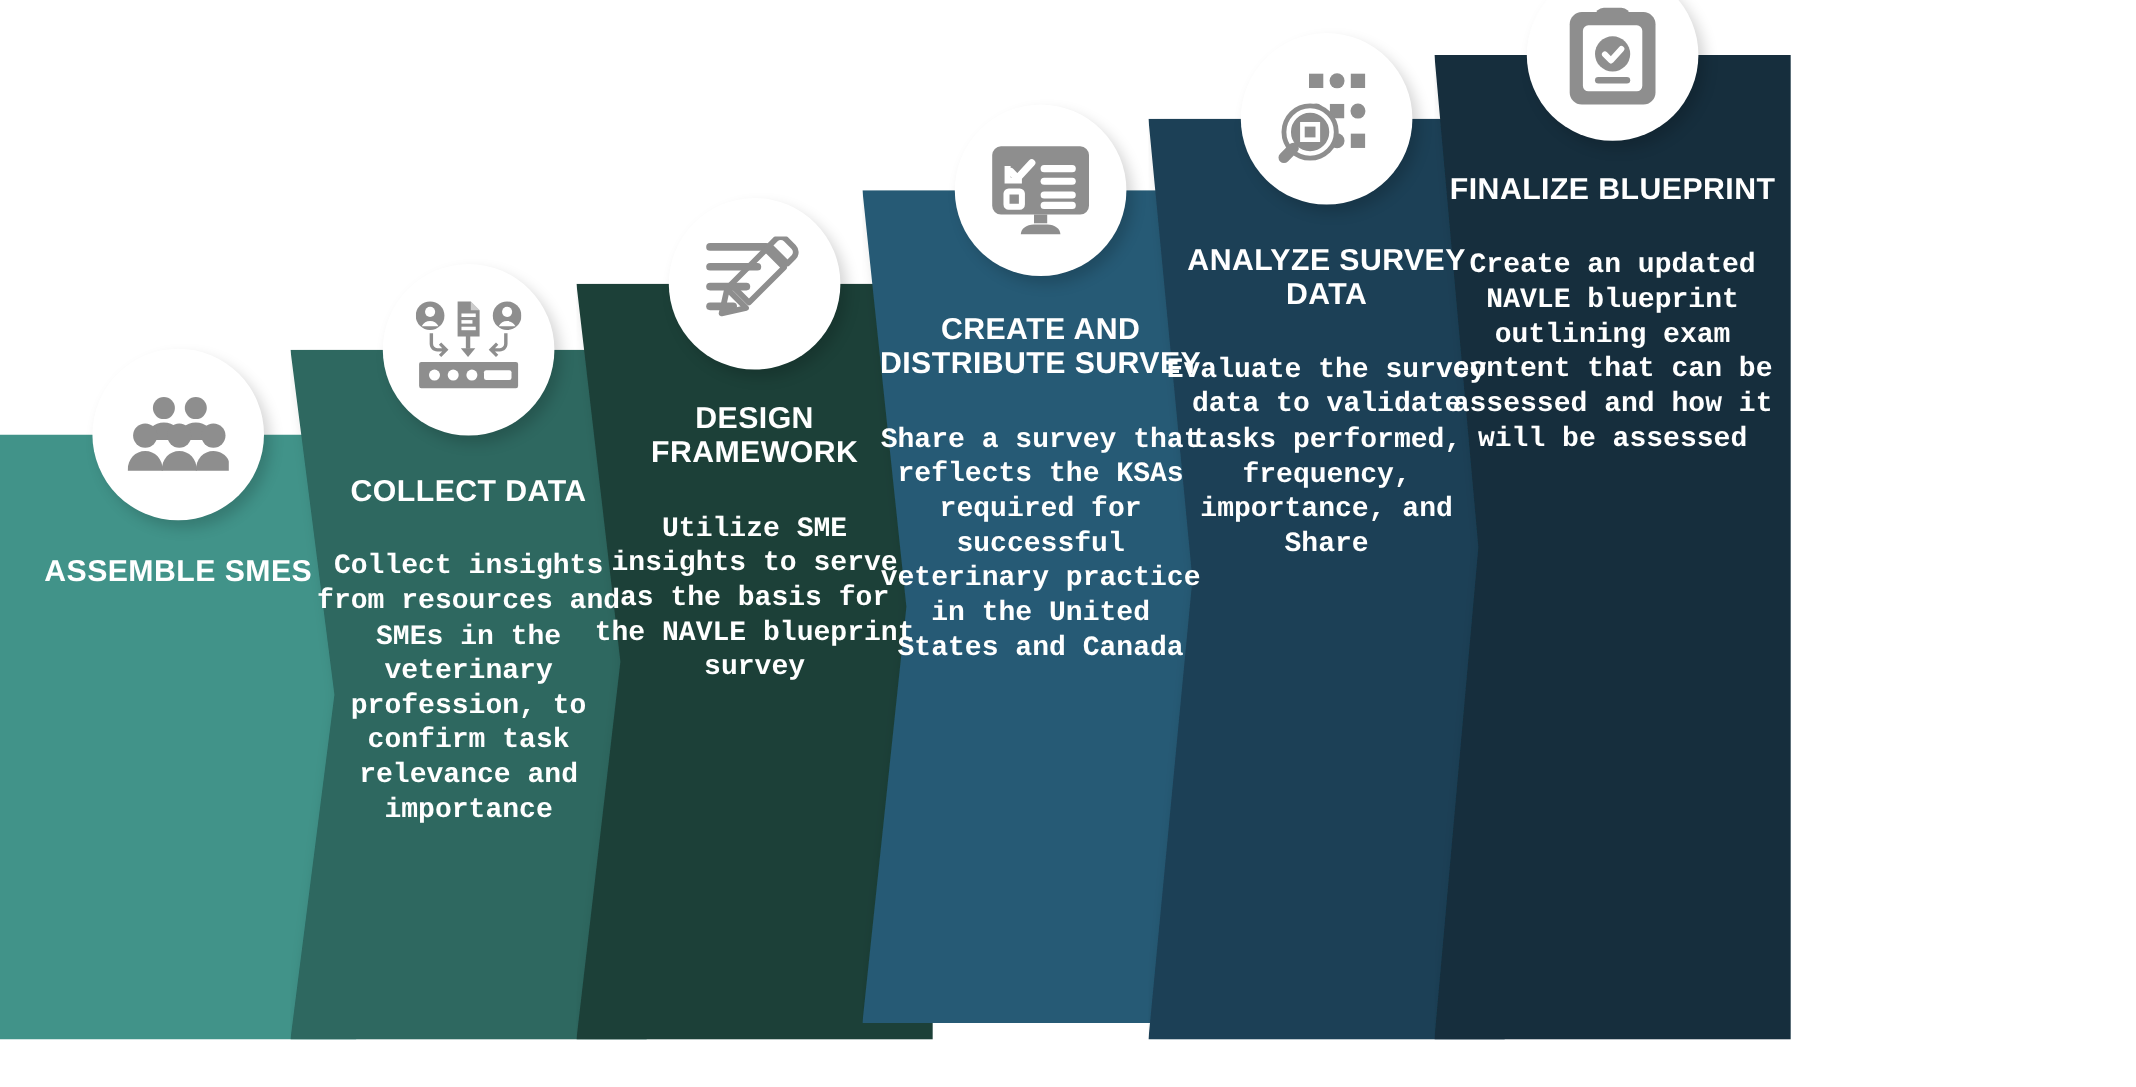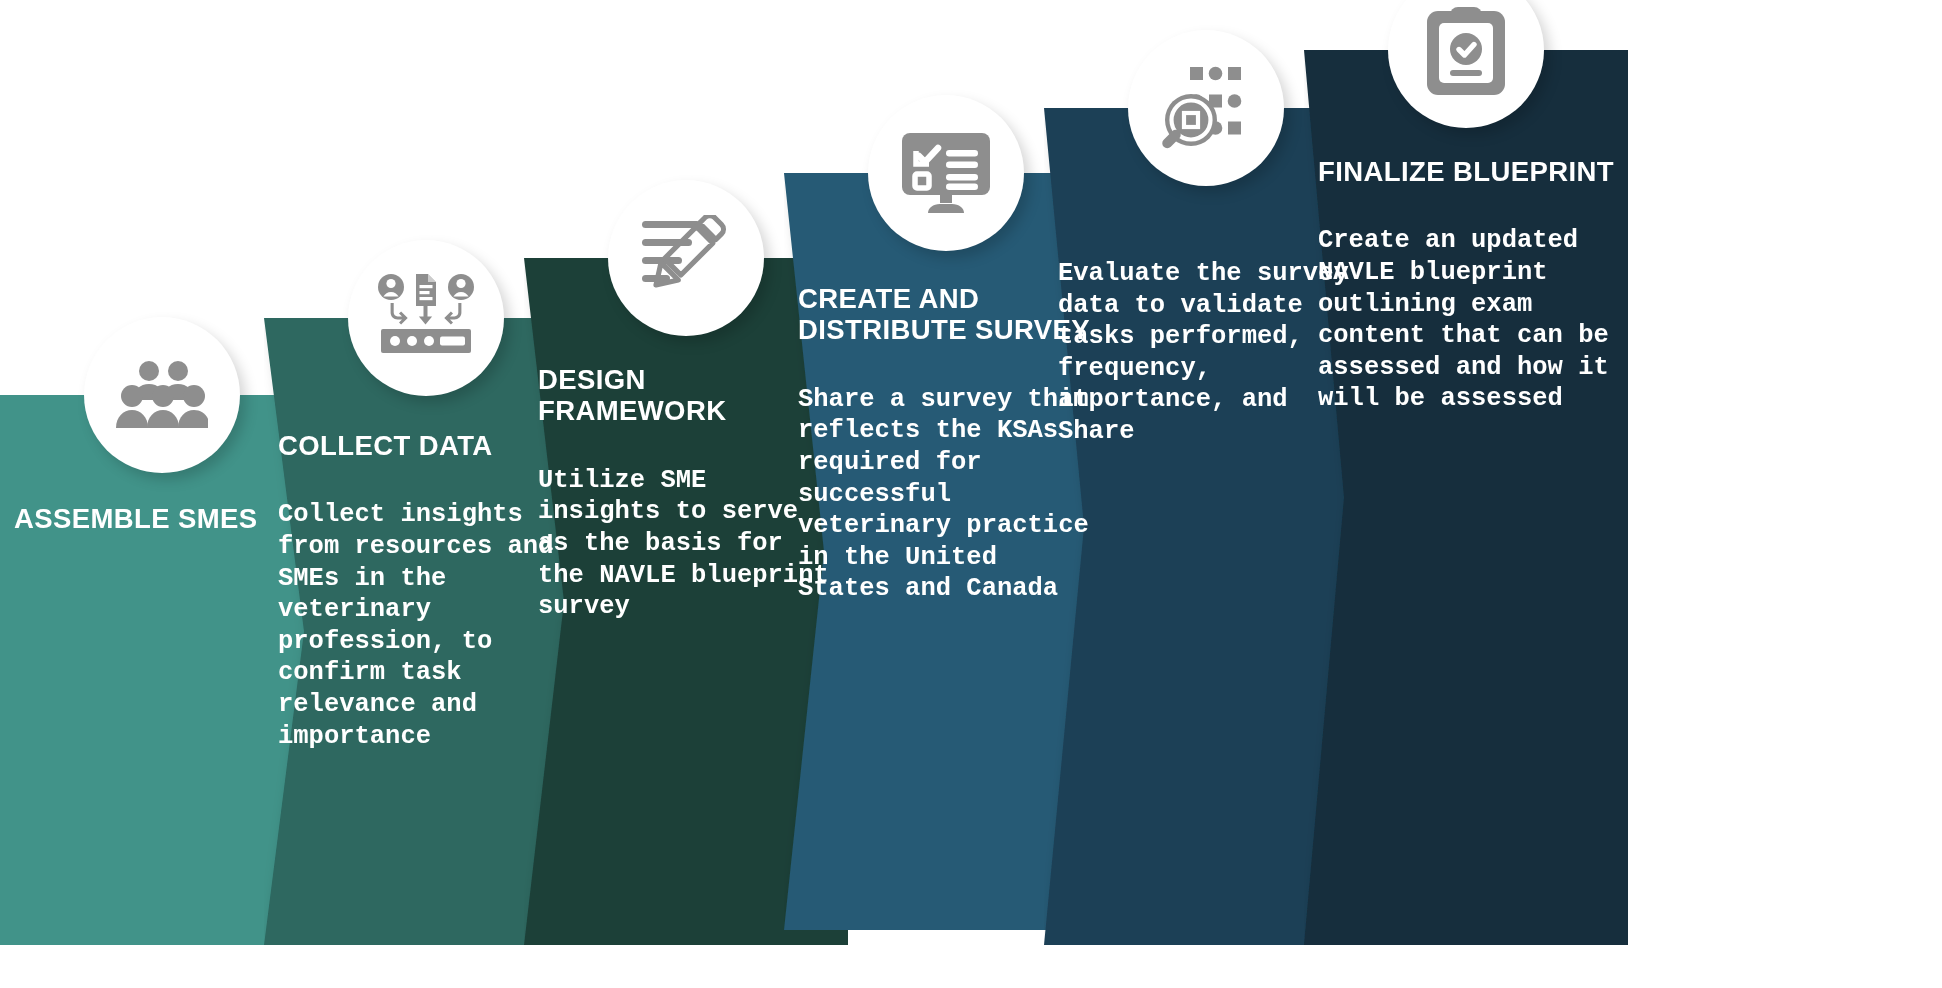--- a/index.html
+++ b/index.html
@@ -37,21 +37,21 @@
     width: 100%;
     height: 100%;
   }
   .step-shape svg { display: block; width: 100%; height: 100%; }
 
   
   .step-text {
     position: absolute;
     left: 14px;
     right: 14px;
-    text-align: left;
+    text-align: center;
     color: #ffffff;
     z-index: 4;
   }
   .step-title {
     font-size: 27.5px;
     font-weight: 700;
     letter-spacing: 0.4px;
     line-height: 1.14;
     text-transform: uppercase;
     color: #ffffff;
@@ -236,20 +236,21 @@
           <svg viewBox="0 0 324 837" preserveAspectRatio="none">
        <defs>
          <filter id="sh5" x="-30%" y="-10%" width="160%" height="130%">
            <feDropShadow dx="7" dy="0" stdDeviation="7" flood-color="#000" flood-opacity="0.30"></feDropShadow>
          </filter>
        </defs>
        <path d="M0,0 L324,0 L324,837 L0,837 L40,418.5 Z" fill="#1D4056" filter="url(#sh5)"></path>
      </svg>
         </div>
       <div class="step-text" style="top: 112px;">
+        <div class="step-title">ANALYZE SURVEY DATA</div>
         <div class="step-desc">Evaluate the survey data to validate tasks performed, frequency, importance, and Share</div>
       </div>
     </div>
     <div class="badge" style="top: -78px;">
     <svg width="92" height="90" viewBox="0 0 92 90">
       <g class="ico">
         <rect x="30" y="4" width="13" height="13"></rect>
         <circle cx="55.5" cy="10.5" r="6.8"></circle>
         <rect x="68" y="4" width="13" height="13"></rect>
         <circle cx="36.5" cy="38" r="6.8"></circle>

